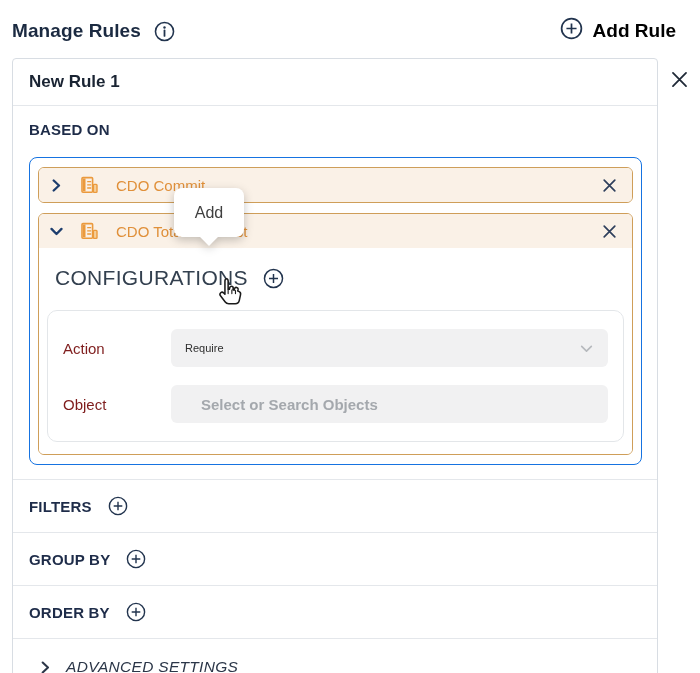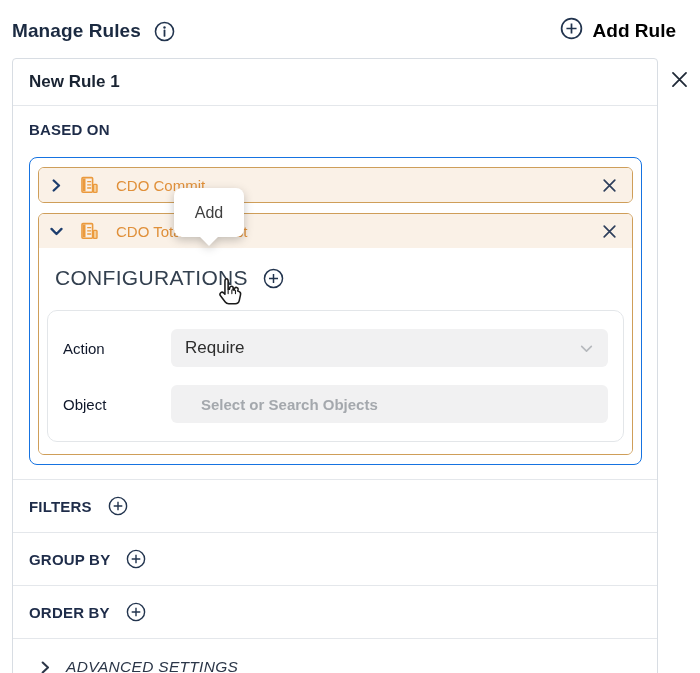--- a/index.html
+++ b/index.html
@@ -74,28 +74,28 @@
   .config-label { font-size: 21px; font-weight: 400; color: #33404f; letter-spacing: .3px; }
   .add-config-btn { margin-left: 15px; color: #22344e; display: inline-flex; cursor: pointer; }
 
   .fields-panel {
     margin-top: 14px;
     border: 1px solid #e3e6e9;
     border-radius: 10px;
     padding: 9px 0;
   }
   .field-row { display: flex; align-items: center; padding: 9px 15px; }
-  .field-label { width: 108px; flex: 0 0 108px; font-size: 15px; color: #0f172a; }
+  .field-label { width: 108px; flex: 0 0 108px; font-size: 15px; color: #7f1d1d; }
   .field-control { flex: 1 1 auto; }
   .select-box {
     height: 38px; background: #f1f1f2; border-radius: 6px;
     display: flex; align-items: center; padding: 0 14px;
     cursor: pointer;
   }
-  .select-value { flex: 1 1 auto; font-size: 17px; color: #2e2e2e; }
+  .select-value { flex: 1 1 auto; font-size: 11px; color: #2e2e2e; }
   .select-chevron { color: #b6b9bd; display: inline-flex; }
   .text-input {
     width: 100%; height: 38px; background: #f1f1f2; border: none; border-radius: 6px;
     padding: 0 30px; font-size: 15px; font-family: "Liberation Sans", sans-serif; color: #2e2e2e;
     outline: none;
   }
   .text-input::placeholder { color: #a4a8ad; font-weight: 700; opacity: 1; }
 
   
   .tooltip {

